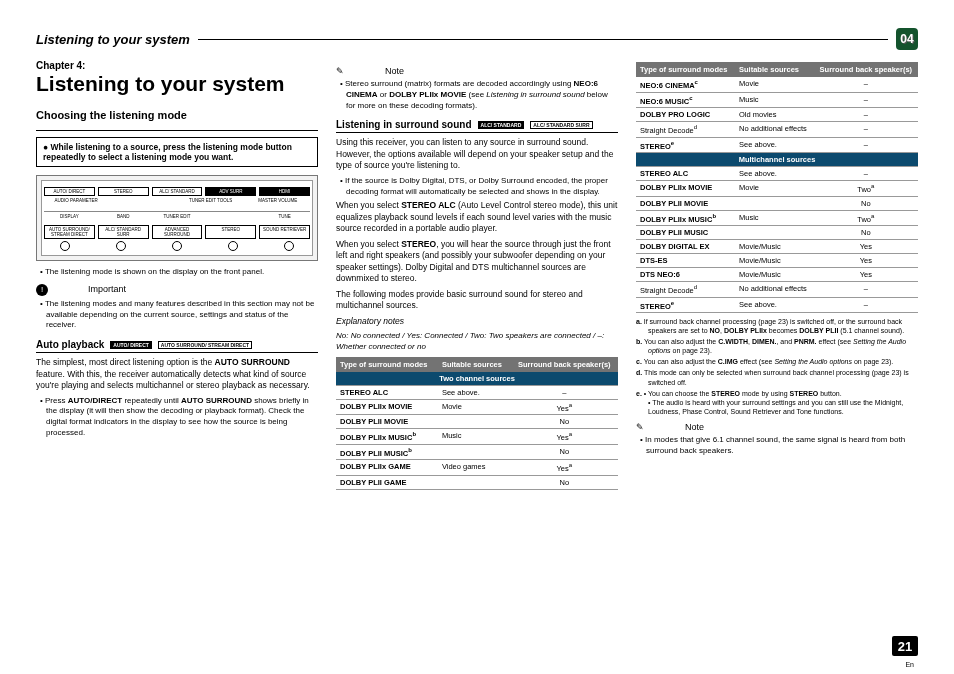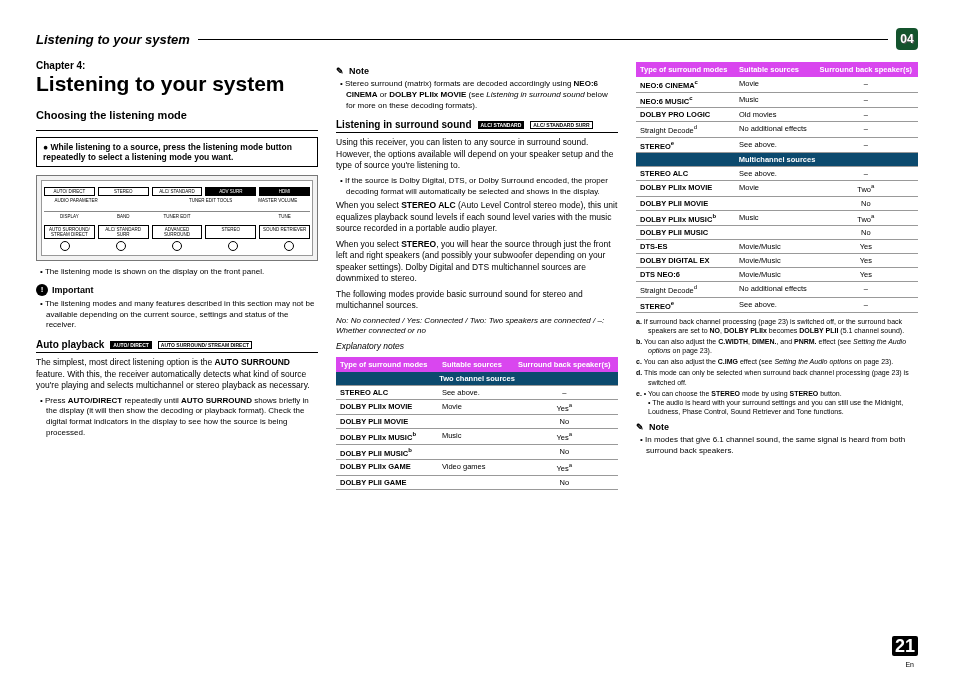--- a/index.html
+++ b/index.html
@@ -31,36 +31,36 @@
   .btn-row { display: flex; gap: 3px; margin: 2px 0;}
   .btn-top { border: 0.5px solid #000; padding: 1px 2px; font-size: 4.5px; background: #fff; flex:1; text-align:center;}
   .btn-top.inv { background:#000; color:#fff;}
   .label-row { display:flex; gap:3px; font-size:4.5px; text-align:center;}
   .label-row span{flex:1;}
   .circle-row { display:flex; gap:14px; justify-content:space-around; margin-top:2px;}
   .circle { width:10px; height:10px; border:1px solid #000; border-radius:50%; display:inline-block;}
   .small-note { font-size: 8px; line-height:1.35; margin-left: 10px; text-indent:-6px; margin-bottom:3px;}
   .small-note::before { content:"• ";}
   .icon-circle { width:12px;height:12px;border-radius:50%;background:#000;color:#fff;display:inline-flex;align-items:center;justify-content:center;font-size:8px;margin-right:4px;}
-  .inline-head { font-weight:bold; font-size:9px; display:flex; align-items:center; margin:6px 0 3px 0;}
+  .inline-head { font-weight:normal; font-size:9px; display:flex; margin:6px 0 3px 0;gap:36px;}
   .tiny-btn { border:0.5px solid #000; font-size:5px; padding:0 2px; margin-left:2px; display:inline-block;}
   .tiny-btn.inv{background:#000;color:#fff;}
   .pencil { display:inline-block; width:10px;height:10px; margin-right:3px;}
   .pencil::before{content:"✎"; font-size:9px;}
   table { width:100%; border-collapse:collapse; font-size:7.5px; margin-top:2px;}
-  th { background:#d946ef; color:#fff; text-align:left; padding:3px 4px; font-weight:bold; font-size:7.5px;}
+  th { background:#737373; color:#fff; text-align:left; padding:3px 4px; font-weight:bold; font-size:7.5px;}
   th:last-child{ text-align:center;}
   td { border-bottom:0.5px solid #999; padding:2px 4px; vertical-align:top;}
   td:last-child{text-align:center;}
   .section-row td { background:#0c4a6e; color:#fff; font-weight:bold; padding:2px 4px;}
   .mode-cell{font-weight:bold;}
   .italic { font-style:italic;}
   .footnotes { font-size:7px; line-height:1.3; margin-top:4px;}
   .footnotes div { margin-left:12px; text-indent:-12px; margin-bottom:2px;}
-  .page-box { position:absolute; bottom:18px; right:36px; background:#000; color:#fff; width:26px; height:20px; display:flex; align-items:center; justify-content:center; font-weight:bold; font-size:18px; border-radius:2px;}
+  .page-box { position:absolute; bottom:18px; right:36px; background:#000; color:#fff; width:26px; height:20px; display:flex; align-items:center; justify-content:center; font-weight:bold; font-size:13px; border-radius:2px;}
   .page-en { position:absolute; bottom:6px; right:40px; font-size:7px;}
   .sup{font-size:6px; vertical-align:super;}
 </style>
 </head>
 <body>
 
 <div class="header-row">
   <span class="header-title">Listening to your system</span>
   <div class="header-line"></div>
   <div class="chapter-badge">04</div>
@@ -156,22 +156,22 @@
       <span class="tiny-btn inv">ALC/
 STANDARD</span>
       <span class="tiny-btn">ALC/
 STANDARD SURR</span>
     </h3>
     <p>Using this receiver, you can listen to any source in surround sound. However, the options available will depend on your speaker setup and the type of source you're listening to.</p>
     <div class="small-note">If the source is Dolby Digital, DTS, or Dolby Surround encoded, the proper decoding format will automatically be selected and shows in the display.</div>
     <p>When you select <b>STEREO ALC</b> (Auto Level Control stereo mode), this unit equalizes playback sound levels if each sound level varies with the music source recorded in a portable audio player.</p>
     <p>When you select <b>STEREO</b>, you will hear the source through just the front left and right speakers (and possibly your subwoofer depending on your speaker settings). Dolby Digital and DTS multichannel sources are downmixed to stereo.</p>
     <p>The following modes provide basic surround sound for stereo and multichannel sources.</p>
+    <p class="italic">Explanatory notes</p>
     <p class="italic" style="font-size:8px">No: No connected / Yes: Connected / Two: Two speakers are connected / –: Whether connected or no</p>
-    <p class="italic">Explanatory notes</p>
 
     <table>
       <thead>
         <tr>
           <th>Type of surround modes</th>
           <th>Suitable sources</th>
           <th>Surround back speaker(s)</th>
         </tr>
       </thead>
       <tbody>
@@ -280,26 +280,26 @@
             <td class="mode-cell">DOLBY PLIIx MUSIC<span class="sup">b</span></td>
             <td>Music</td>
             <td>Two<span class="sup">a</span></td>
           </tr>
           <tr>
             <td class="mode-cell">DOLBY PLII MUSIC</td>
             <td></td>
             <td>No</td>
           </tr>
           <tr>
-            <td class="mode-cell">DTS-ES</td>
+            <td class="mode-cell">DOLBY DIGITAL EX</td>
             <td>Movie/Music</td>
             <td>Yes</td>
           </tr>
           <tr>
-            <td class="mode-cell">DOLBY DIGITAL EX</td>
+            <td class="mode-cell">DTS-ES</td>
             <td>Movie/Music</td>
             <td>Yes</td>
           </tr>
           <tr>
             <td class="mode-cell">DTS NEO:6</td>
             <td>Movie/Music</td>
             <td>Yes</td>
           </tr>
           <tr>
             <td class="">Straight Decode<span class="sup">d</span></td>

